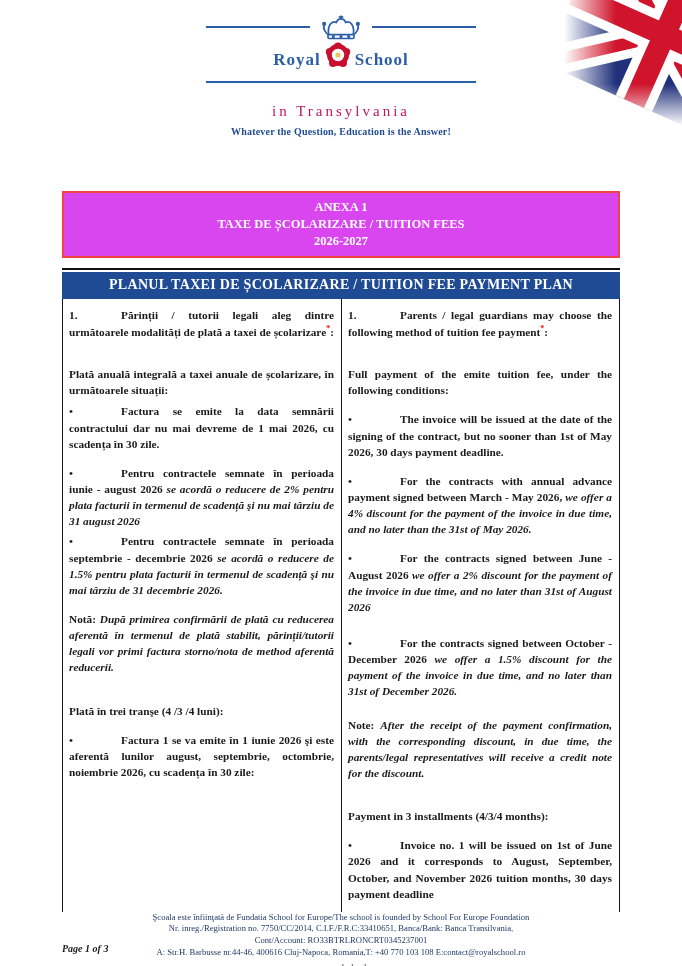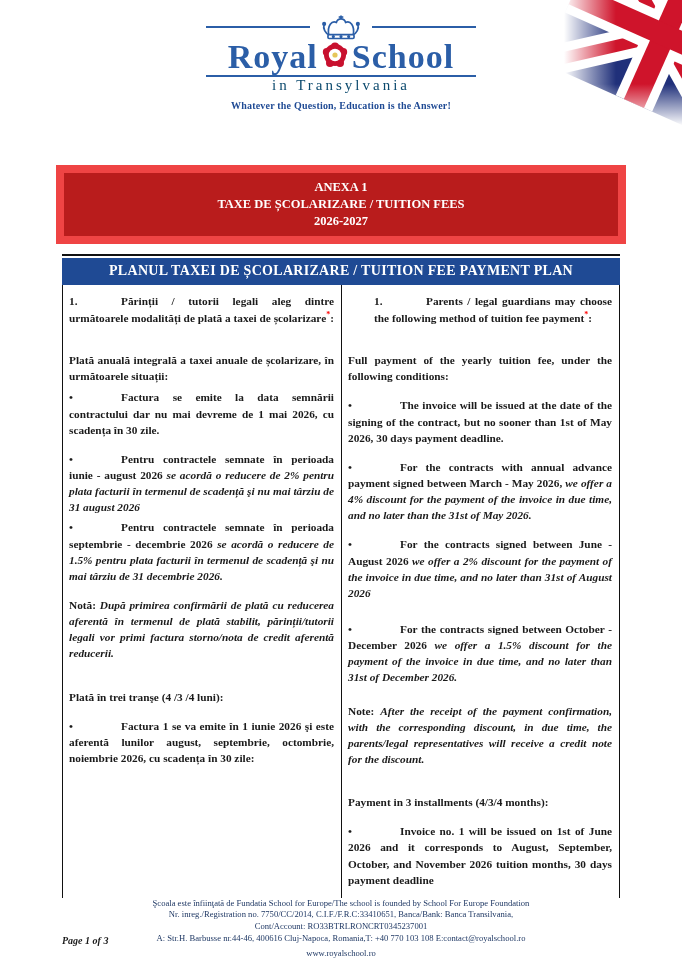--- a/index.html
+++ b/index.html
@@ -9,27 +9,27 @@
     font-family:"Liberation Serif","DejaVu Serif",serif;
     color:#1a1a1a;
   }
   
   .flag { position:absolute; top:0; right:0; width:118px; height:126px; }
   .logo { position:relative; width:270px; margin:12px auto 0; text-align:center; }
   .crown-row { display:flex; align-items:center; height:30px; }
   .hline { flex:1; height:2px; background:#2b5ea7; }
   .crown-wrap { padding:0 8px; display:flex; align-items:flex-end; }
   .logo-title { display:flex; align-items:center; justify-content:center; gap:4px;
-    color:#2b5ea7; font-weight:bold; font-size:34px; letter-spacing:1px; line-height:30px; }
+    color:#2b5ea7; font-weight:bold; font-size:17px; letter-spacing:1px; line-height:30px; }
   .logo-underline { height:2px; background:#2b5ea7; margin-top:3px; }
-  .logo-subtitle { margin-top:0; color:#0c4a6e; font-size:15px; letter-spacing:3px; }
+  .logo-subtitle { margin-top:20px; color:#be185d; font-size:15px; letter-spacing:3px; }
   .logo-tagline { margin-top:6px; color:#1f4a94; font-weight:bold; font-size:10px; letter-spacing:.2px; }
   
   .anexa {
-    width:546px; margin:54px auto 0; background:#b91c1c; border:8px solid #ef4444;
+    width:546px; margin:54px auto 0; background:#d946ef; border:2px solid #ef4444;
     color:#fff; font-weight:bold; text-align:center; font-size:12.5px;
     line-height:1.35; padding:6px 4px;
   }
   
   .plan-table { width:558px; margin:10px auto 0; }
   .plan-header-wrap { border-top:2.5px solid #111; padding-top:2.5px; }
   .plan-header {
     background:#1f4a94; color:#fff; font-weight:bold; text-align:center;
     font-size:14px; letter-spacing:.3px; padding:5px 0 6px;
   }
@@ -37,21 +37,21 @@
     border-left:1.5px solid #111; border-right:1.5px solid #111; min-height:552px; }
   .col { padding:8px 7px 10px 6px; }
   .col-right { border-left:1.5px solid #111; }
   .cell-par { margin:0; font-size:11.3px; line-height:1.43; text-align:justify; font-weight:bold; }
   .marker { display:inline-block; width:52px; }
   .sup { vertical-align:super; font-size:8px; }
   
   .footer { margin-top:0; text-align:center; }
   .footer-line { color:#1f3864; font-size:8.6px; line-height:1.35; font-weight:500; }
   .website { color:#1f3864; font-size:8.6px; margin-top:4px; }
-  .page-num { position:absolute; left:62px; bottom:20px; font-weight:bold; font-style:italic; font-size:10px; }
+  .page-num { position:absolute; left:62px; bottom:12px; font-weight:bold; font-style:italic; font-size:10px; }
 </style>
 </head>
 <body>
 
 <div class="page">
 
   <div class="flag">
     <svg width="118" height="126" viewBox="0 0 118 126">
       <defs>
         <linearGradient id="fadeL" x1="0" x2="1" y1="0" y2="0">
@@ -130,27 +130,27 @@
     <div class="plan-header-wrap">
       <div class="plan-header">PLANUL TAXEI DE ȘCOLARIZARE / TUITION FEE PAYMENT PLAN</div>
     </div>
     <div class="plan-body">
       <div class="col col-left" id="col-left">
           <p class="cell-par" style="margin-top: 0px;"><span class="marker">1.</span><span>Părinții / tutorii legali aleg dintre următoarele modalități de plată a taxei de școlarizare</span><span class="sup" style="color: rgb(255, 0, 0);">*</span><span>:</span></p>
           <p class="cell-par" style="margin-top: 26px;"><span>Plată anuală integrală a taxei anuale de școlarizare, în următoarele situații:</span></p>
           <p class="cell-par" style="margin-top: 5px;"><span class="marker">•</span><span>Factura se emite la data semnării contractului dar nu mai devreme de 1 mai 2026, cu scadența în 30 zile.</span></p>
           <p class="cell-par" style="margin-top: 13px;"><span class="marker">•</span><span>Pentru contractele semnate în perioada iunie - august 2026 </span><span style="font-style: italic;">se acordă o reducere de 2% pentru plata facturii în termenul de scadență şi nu mai târziu de 31 august 2026</span></p>
           <p class="cell-par" style="margin-top: 4px;"><span class="marker">•</span><span>Pentru contractele semnate în perioada septembrie - decembrie 2026 </span><span style="font-style: italic;">se acordă o reducere de 1.5% pentru plata facturii în termenul de scadență şi nu mai târziu de 31 decembrie 2026.</span></p>
-          <p class="cell-par" style="margin-top: 13px;"><span>Notă: </span><span style="font-style: italic;">După primirea confirmării  de plată cu reducerea aferentă în termenul de plată stabilit, părinții/tutorii legali vor primi factura storno/nota de credit aferentă reducerii.</span></p>
+          <p class="cell-par" style="margin-top: 13px;"><span>Notă: </span><span style="font-style: italic;">După primirea confirmării  de plată cu reducerea aferentă în termenul de plată stabilit, părinții/tutorii legali vor primi factura storno/nota de method aferentă reducerii.</span></p>
           <p class="cell-par" style="margin-top: 27px;"><span>Plată în trei tranşe (4 /3 /4 luni):</span></p>
           <p class="cell-par" style="margin-top: 13px;"><span class="marker">•</span><span>Factura 1 se va emite în 1 iunie 2026 şi este aferentă lunilor august, septembrie, octombrie, noiembrie 2026, cu scadența în 30 zile:</span></p>
         </div>
       <div class="col col-right" id="col-right">
-          <p class="cell-par" style="margin-top: 0px; margin-left: 26px;"><span class="marker">1.</span><span>Parents / legal guardians may choose the following method of tuition fee payment</span><span class="sup" style="color: rgb(255, 0, 0);">*</span><span>:</span></p>
-          <p class="cell-par" style="margin-top: 26px;"><span>Full payment of the yearly tuition fee, under the following conditions:</span></p>
+          <p class="cell-par" style="margin-top: 0px;"><span class="marker">1.</span><span>Parents / legal guardians may choose the following method of tuition fee payment</span><span class="sup" style="color: rgb(255, 0, 0);">*</span><span>:</span></p>
+          <p class="cell-par" style="margin-top: 26px;"><span>Full payment of the emite tuition fee, under the following conditions:</span></p>
           <p class="cell-par" style="margin-top: 13px;"><span class="marker">•</span><span>The invoice will be issued at the date of the signing of the contract, but no sooner than 1st of May 2026, 30 days payment deadline.</span></p>
           <p class="cell-par" style="margin-top: 13px;"><span class="marker">•</span><span>For the contracts with annual advance payment signed between March - May 2026, </span><span style="font-style: italic;">we offer a 4% discount for the payment of the invoice in due time, and no later than the 31st of May 2026.</span></p>
           <p class="cell-par" style="margin-top: 13px;"><span class="marker">•</span><span>For the contracts signed between June - August 2026 </span><span style="font-style: italic;">we offer a 2% discount for the payment of the invoice in due time, and no later than 31st of August 2026</span></p>
           <p class="cell-par" style="margin-top: 20px;"><span class="marker">•</span><span>For the contracts signed between October - December 2026 </span><span style="font-style: italic;">we offer a 1.5% discount for the payment of the invoice in due time, and no later than 31st of December 2026.</span></p>
           <p class="cell-par" style="margin-top: 17px;"><span>Note: </span><span style="font-style: italic;">After the receipt of the payment confirmation, with the corresponding discount, in due time, the parents/legal representatives will receive a credit note for the discount.</span></p>
           <p class="cell-par" style="margin-top: 27px;"><span>Payment in 3 installments (4/3/4 months):</span></p>
           <p class="cell-par" style="margin-top: 13px;"><span class="marker">•</span><span>Invoice no. 1 will be issued on 1st of June 2026 and it corresponds to August, September, October, and November 2026 tuition months, 30 days payment deadline</span></p>
         </div>
     </div>
   </div>

